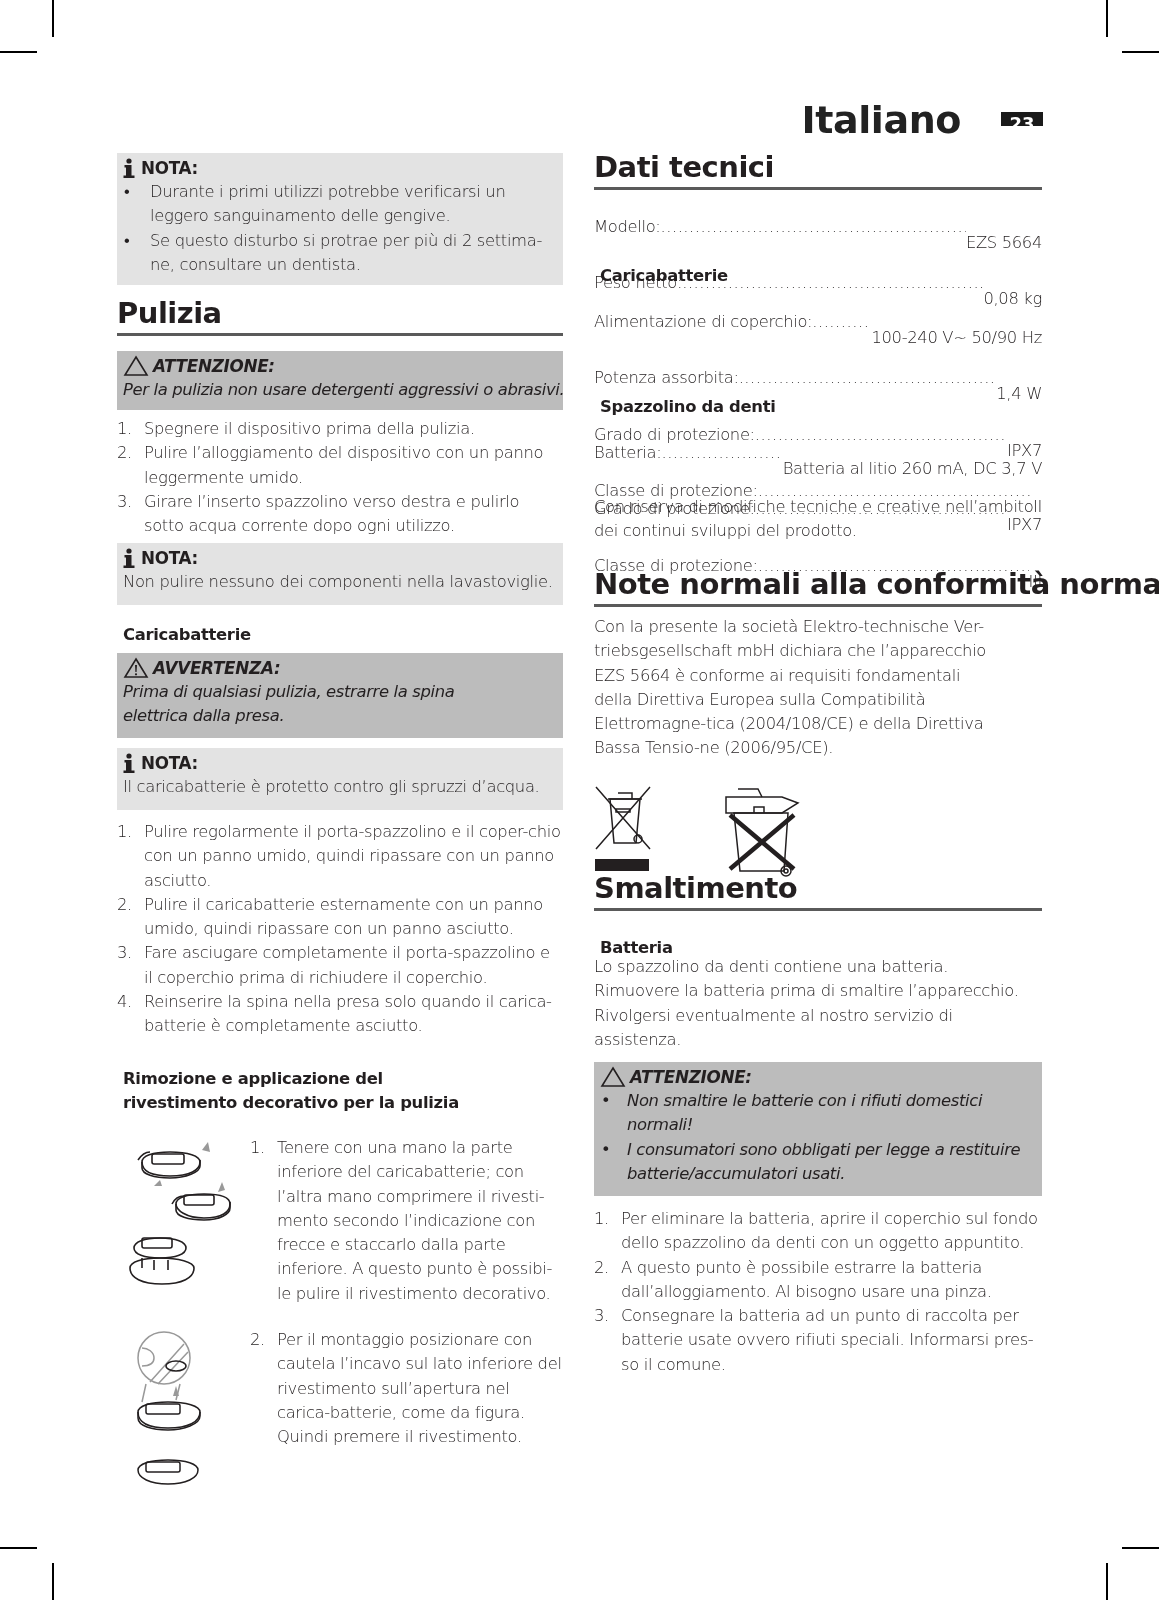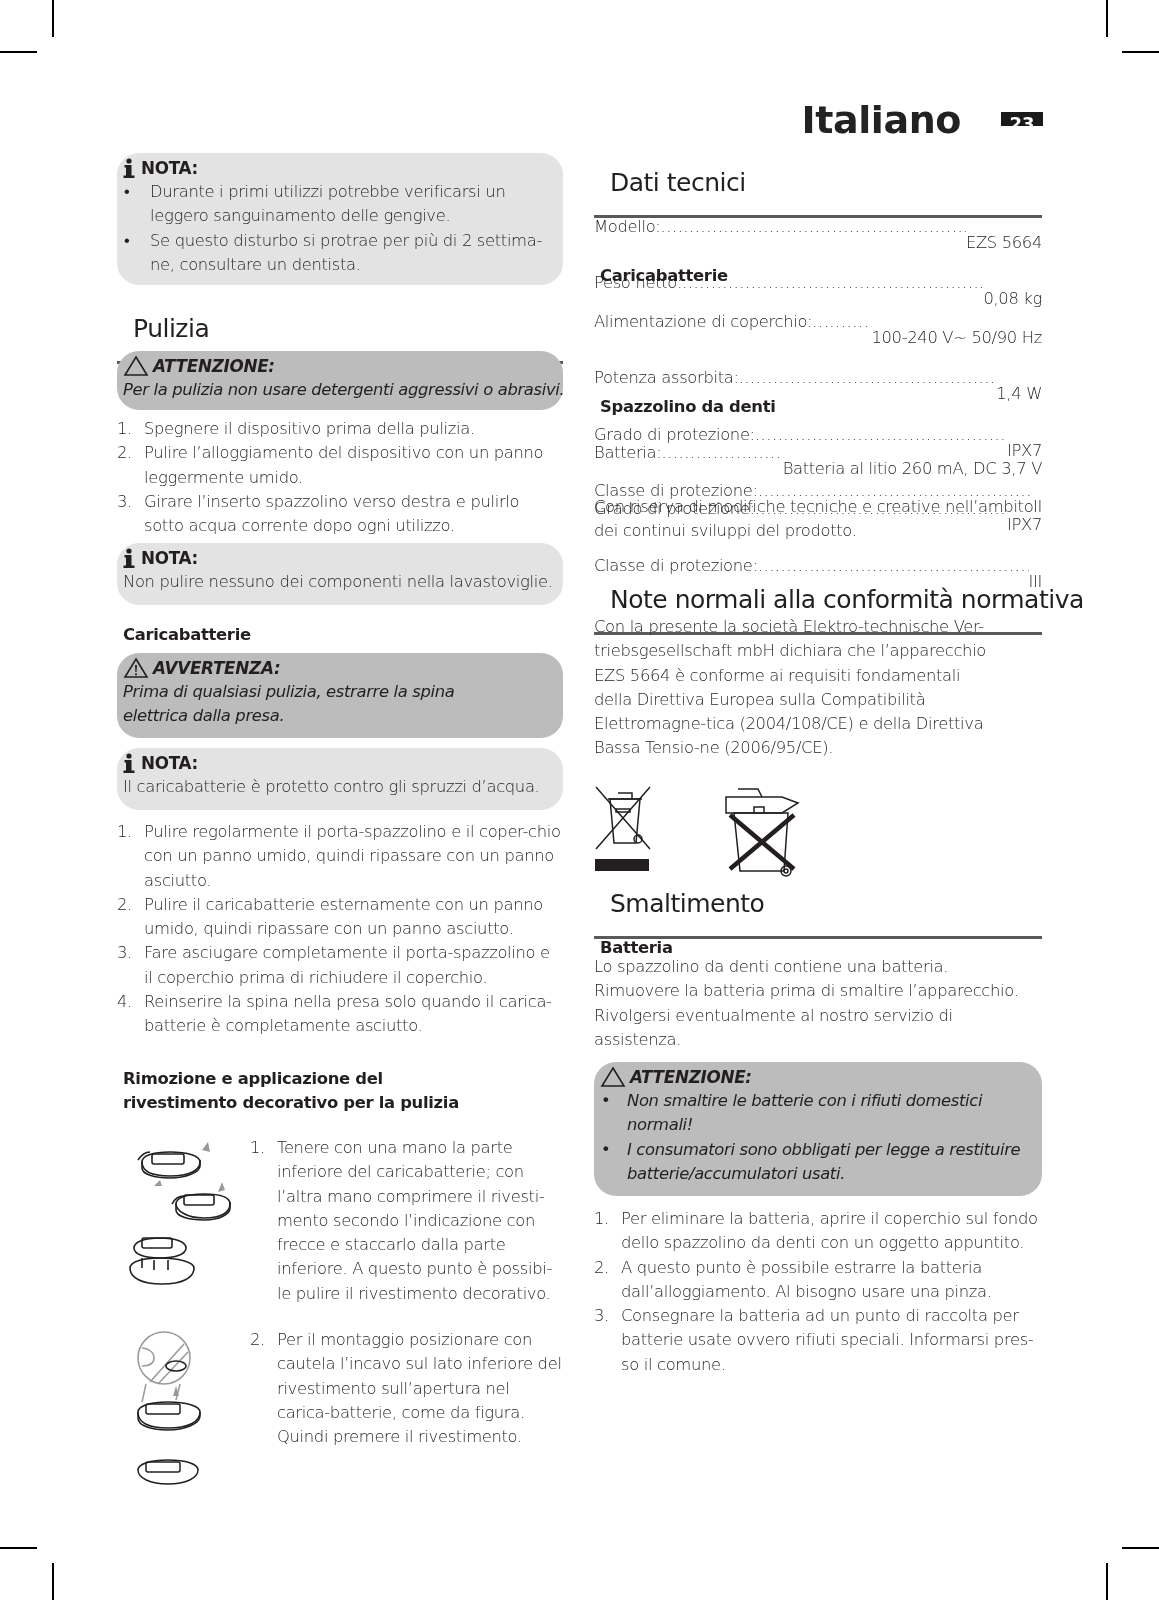--- a/index.html
+++ b/index.html
@@ -3,30 +3,30 @@
 <meta charset="utf-8">
 <style>
   html,body{margin:0;padding:0;background:#fff;}
   body{width:1159px;height:1600px;position:relative;overflow:hidden;
        font-family:"DejaVu Sans","Liberation Sans",sans-serif;color:#231f20;}
   .crop{position:absolute;background:#000;}
   .col{position:absolute;top:0;}
   #left{left:117px;width:446px;}
   #right{left:594px;width:448px;}
   .abs{position:absolute;left:0;right:0;}
-  .t{font-size:16.4px;line-height:24.3px;letter-spacing:-0.35px;font-weight:300;border-radius:22px;}
+  .t{font-size:16.4px;line-height:24.3px;letter-spacing:-0.35px;font-weight:300;}
   .box{background:#e3e3e3;padding:3px 6px 3px 6px;box-sizing:border-box;}
   .box.dark{background:#bcbcbc;font-style:italic;}
   .box-head{font-size:16.8px;line-height:24px;font-weight:bold;display:flex;align-items:center;letter-spacing:-0.3px;}
   .box-head svg{margin-right:4px;}
   ul.b,ol.n{margin:0;padding:0;list-style:none;}
   ul.b li,ol.n li{position:relative;padding-left:27px;}
   ul.b li .mk,ol.n li .mk{position:absolute;left:0;top:0;}
   ul.b li .mk{left:1px;}
-  h2{margin:16px;font-size:25px;line-height:32px;font-weight:normal;letter-spacing:-0.5px;}
+  h2{margin:0;font-size:29px;line-height:32px;font-weight:bold;letter-spacing:-0.5px;}
   .rule{height:3px;background:#5a5a5a;margin-top:4px;}
   h3{margin:6px;font-size:16.4px;line-height:24px;font-weight:bold;letter-spacing:-0.3px;}
   .spec{display:flex;align-items:center;white-space:nowrap;overflow:hidden;}
   .spec .lab{flex:0 0 auto;}
   .spec .dots{flex:1 1 auto;overflow:hidden;white-space:nowrap;}
   .spec .dots::before{content:"..............................................................................................................................................................";letter-spacing:0.5px;}
   .spec .val{flex:0 0 auto;margin-top:32px;}
   .lang{position:absolute;right:198px;top:100px;font-size:38px;line-height:40px;font-weight:bold;color:#222;letter-spacing:-0.4px;}
   .pagenum{position:absolute;left:1001px;top:112px;width:42px;height:14px;background:#1a1a1a;color:#fff;font-size:18px;font-weight:bold;text-align:center;line-height:24px;}
   .illus{position:absolute;}

